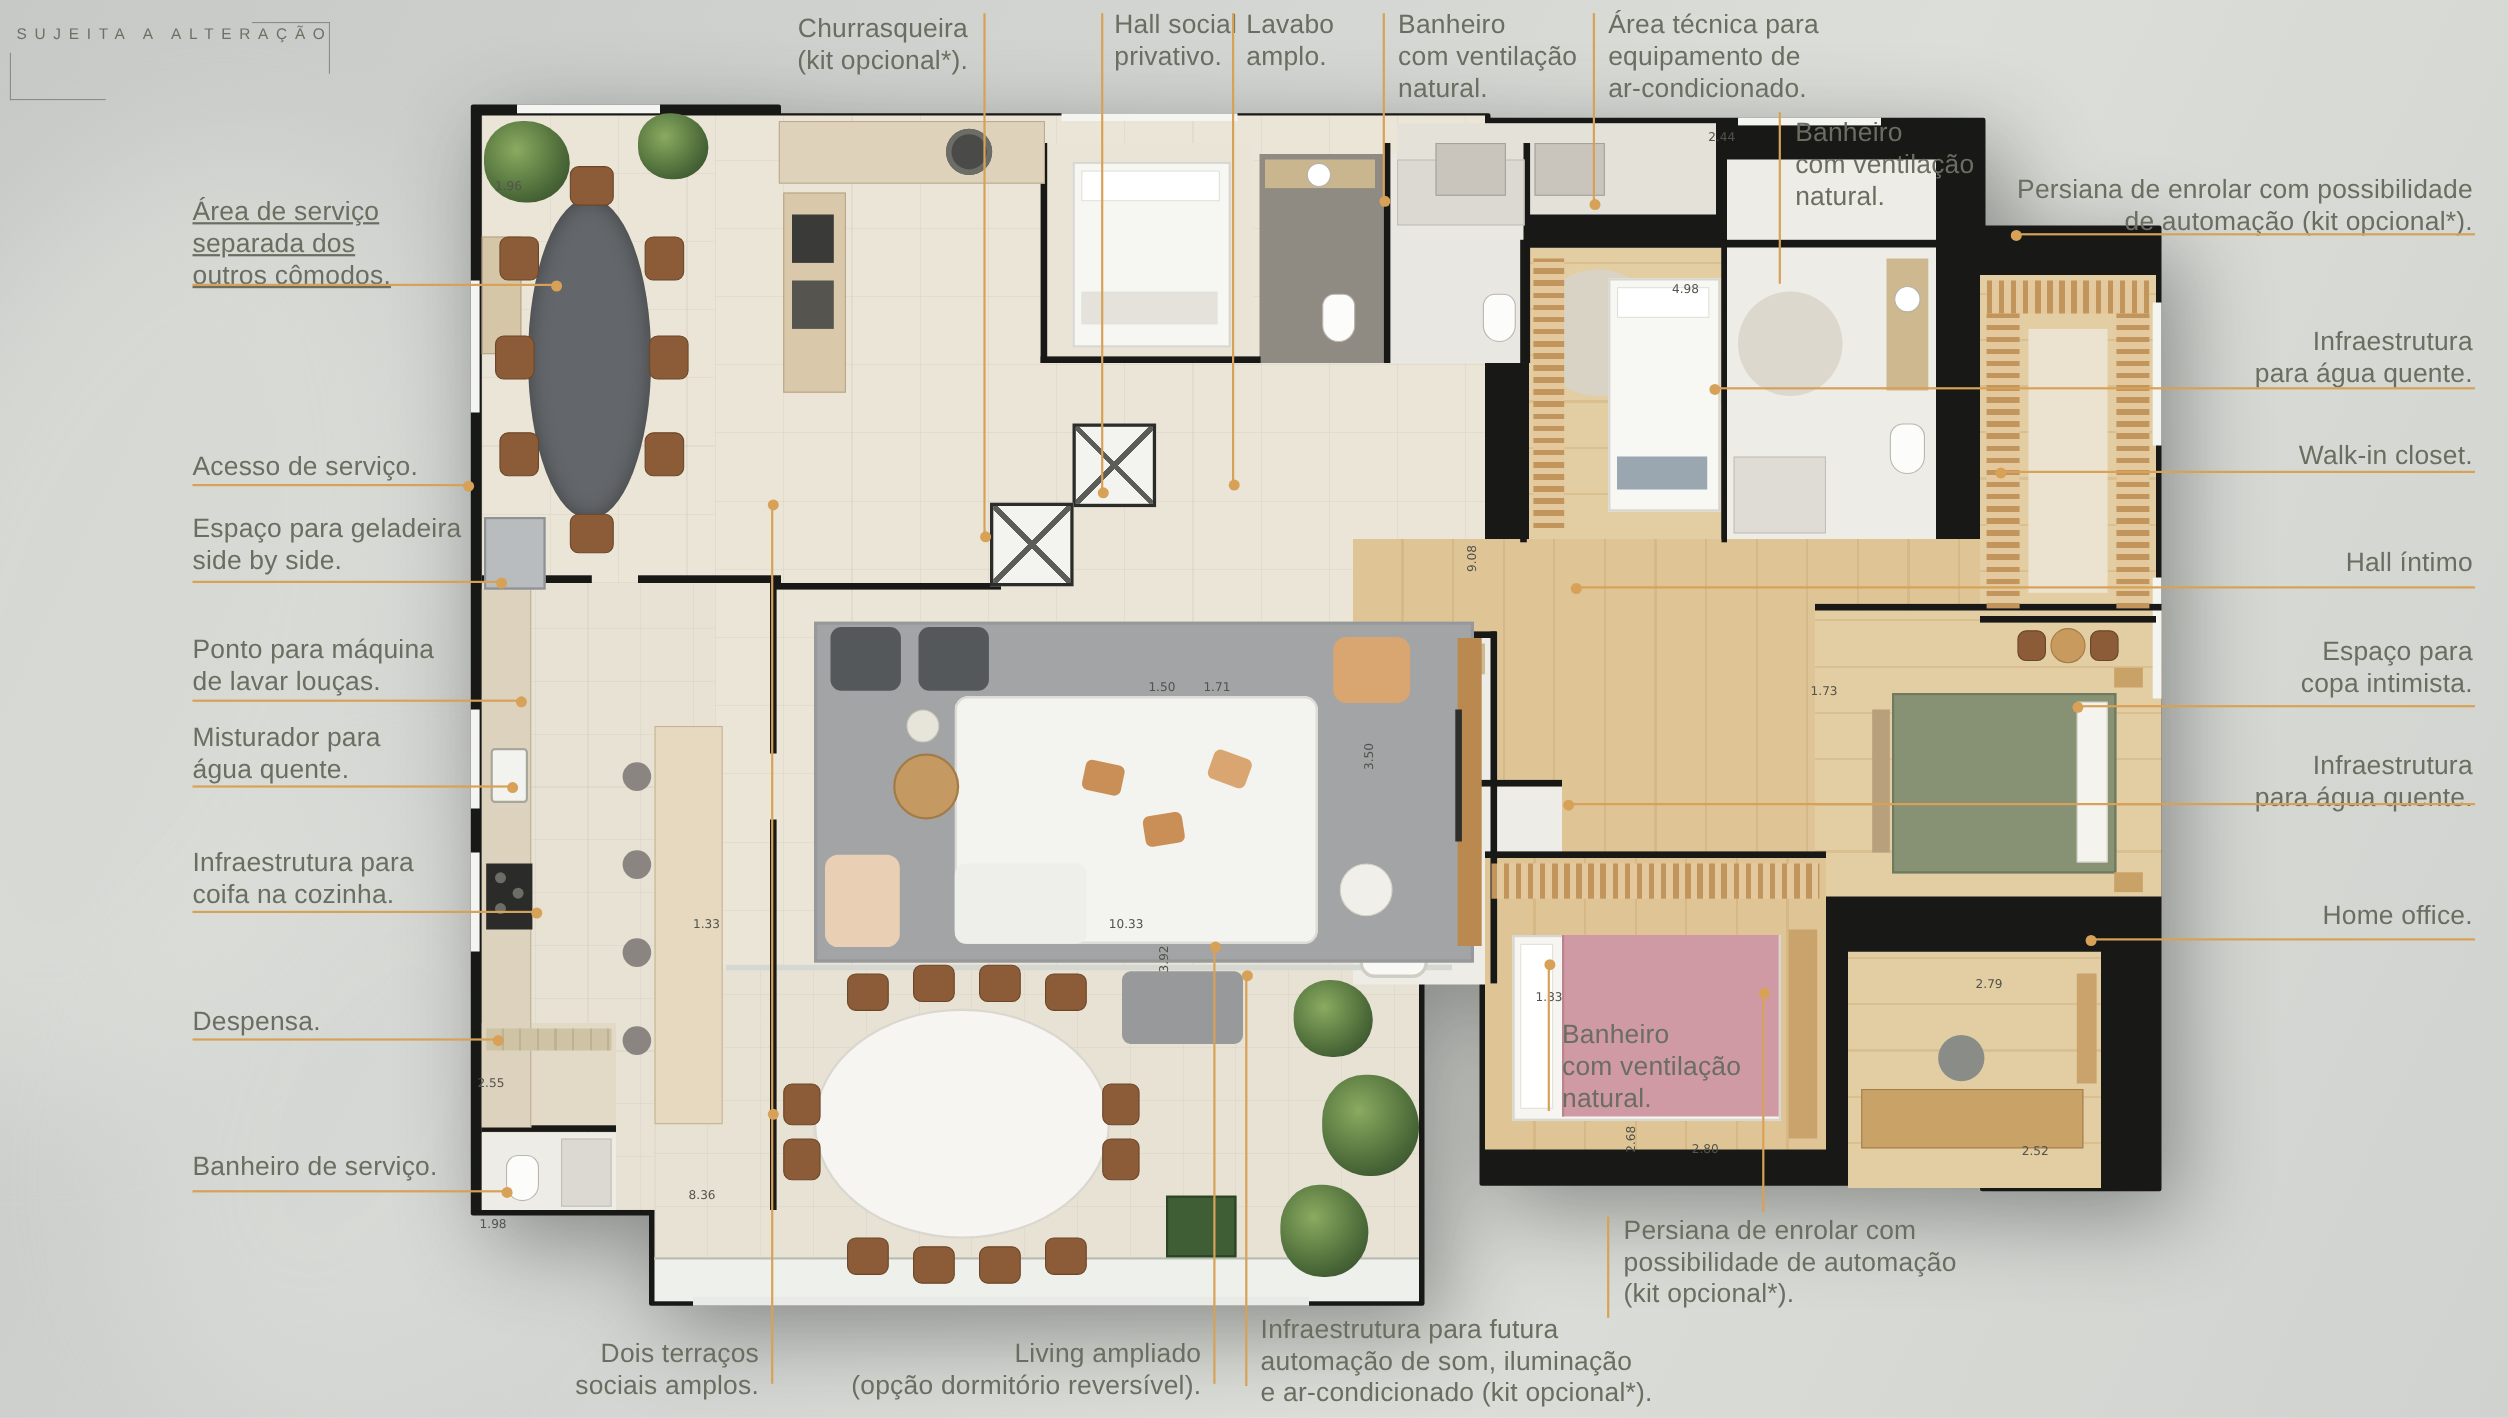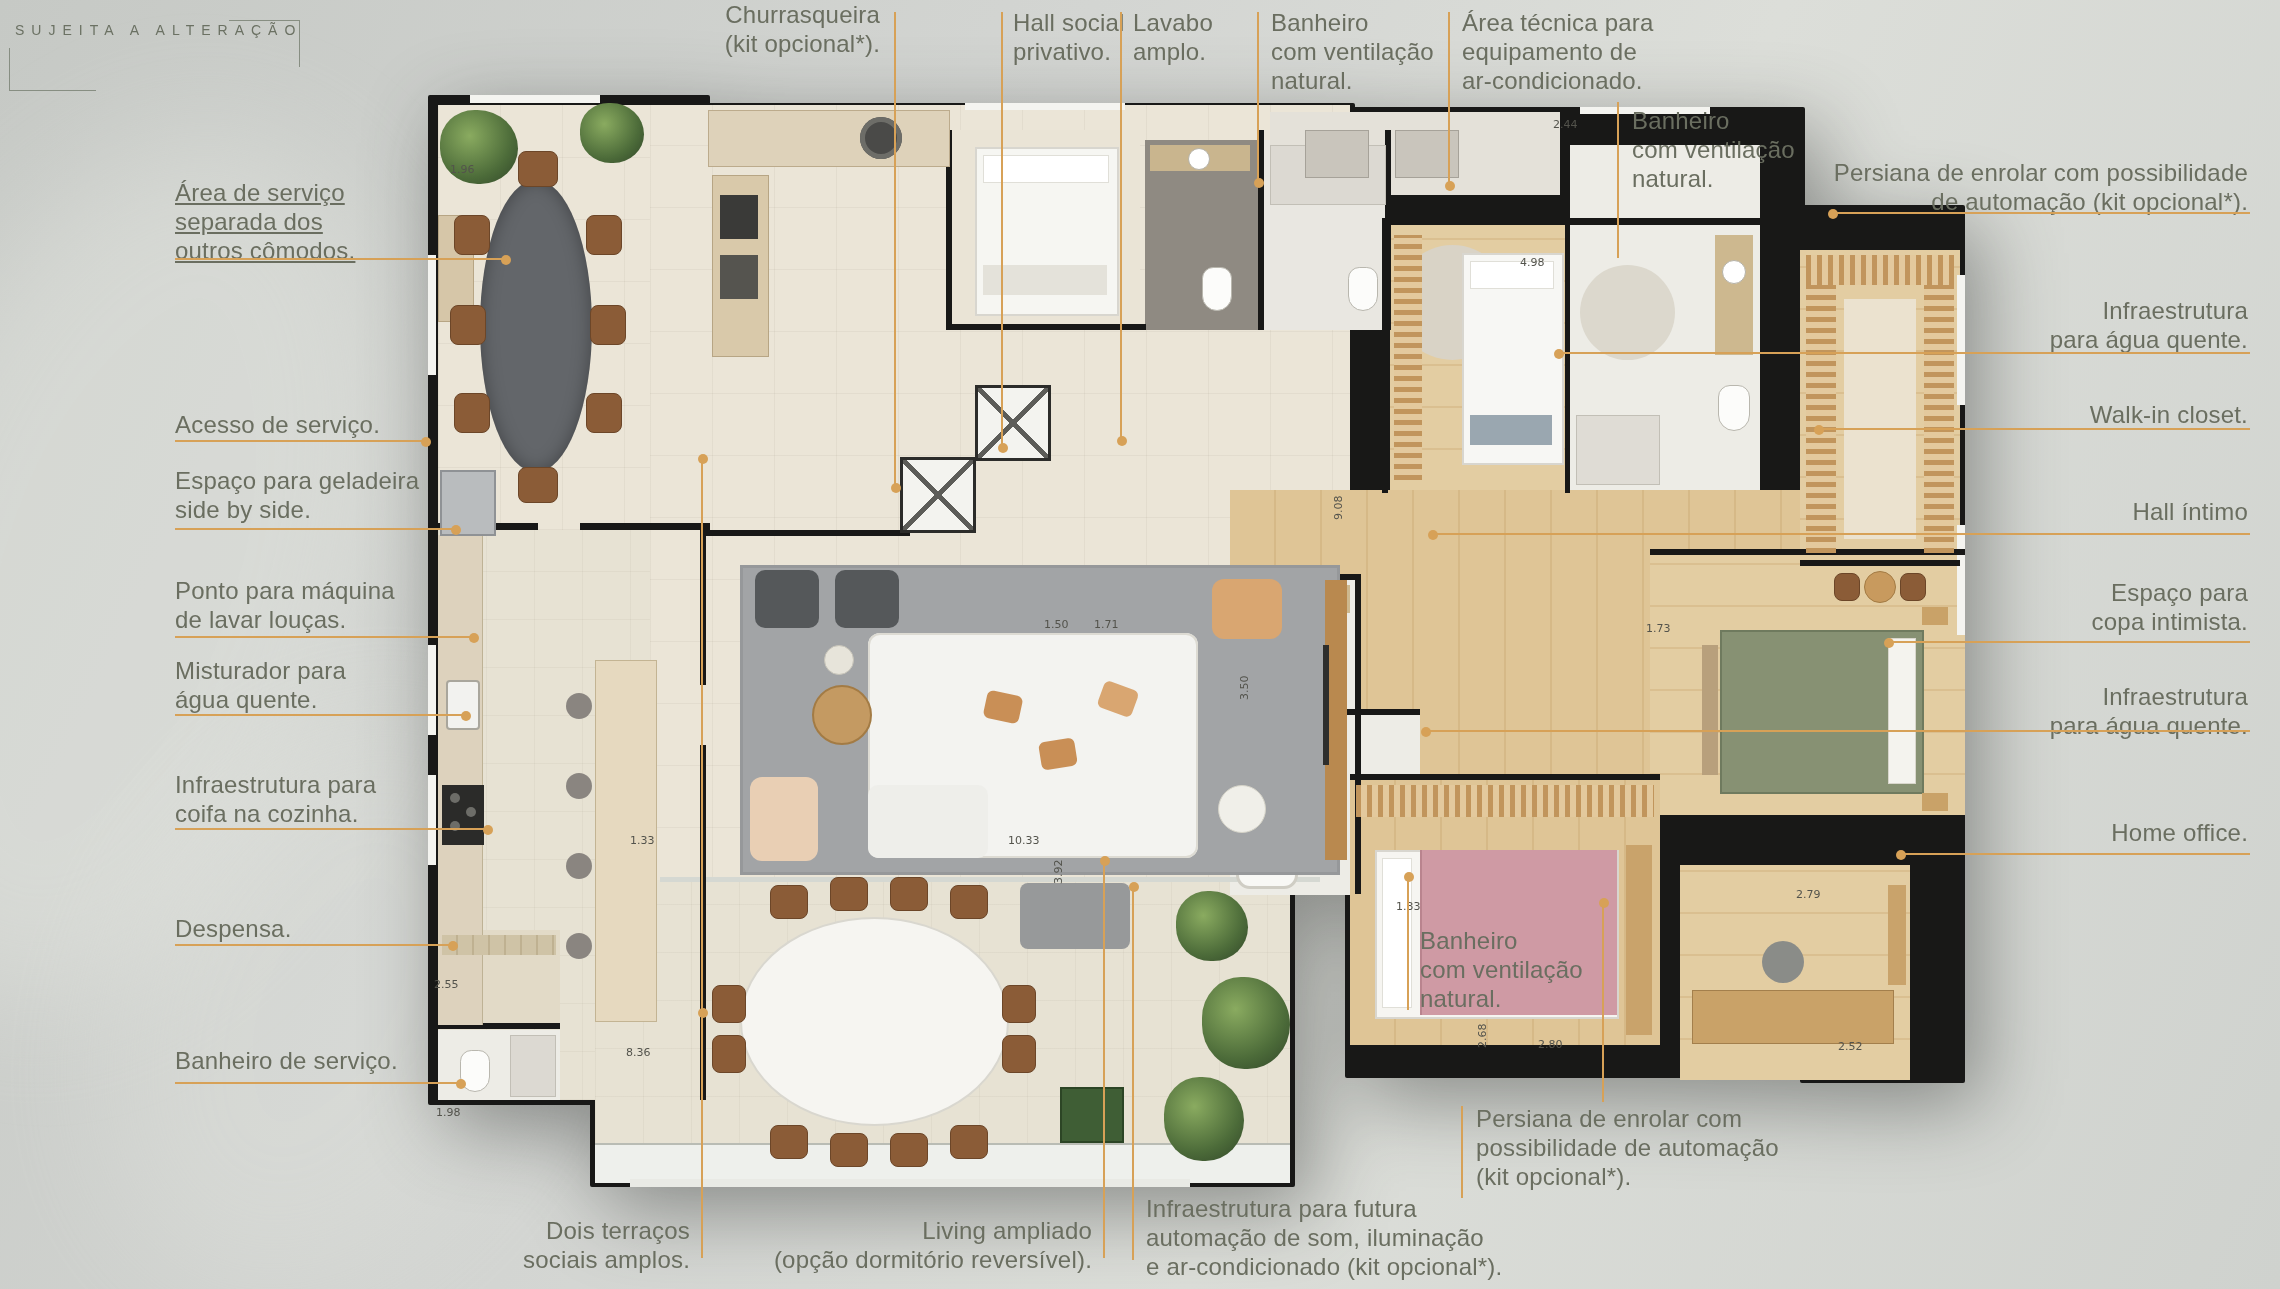--- a/index.html
+++ b/index.html
@@ -262,26 +262,26 @@
     <span class="dim vv" style="left: 1332px; top: 520px;">9.08</span>
     <span class="dim vv" style="left: 1238px; top: 700px;">3.50</span>
     <span class="dim" style="left: 1396px; top: 900px;">1.33</span>
     <span class="dim" style="left: 1538px; top: 1038px;">2.80</span>
     <span class="dim" style="left: 1796px; top: 888px;">2.79</span>
     <span class="dim" style="left: 1838px; top: 1040px;">2.52</span>
     <span class="dim vv" style="left: 1476px; top: 1048px;">2.68</span>
     <span class="dim" style="left: 630px; top: 834px;">1.33</span>
     <span class="dim" style="left: 1008px; top: 834px;">10.33</span>
     <span class="dim vv" style="left: 1052px; top: 884px;">3.92</span>
-    <span class="dim" style="left: 626px; top: 1046px;">8.36</span>
+    <span class="dim" style="left: 626px; top: 1080px;">8.36</span>
     <span class="dim" style="left: 434px; top: 978px;">2.55</span>
     <span class="dim" style="left: 436px; top: 1106px;">1.98</span>
   </div>
 
-<div class="co r" style="right:1400px;top:0;">Churrasqueira
+<div class="co r" style="right:1400px;top:12px;">Churrasqueira
 (kit opcional*).</div>
 <div class="ld v" style="left:894px;top:12px;height:475px;"></div>
 <div class="dot" style="left:895px;top:487px;"></div>
 
 <div class="co" style="left:1013px;top:8px;">Hall social
 privativo.</div>
 <div class="ld v" style="left:1001px;top:12px;height:435px;"></div>
 <div class="dot" style="left:1002px;top:447px;"></div>
 
 <div class="co" style="left:1133px;top:8px;">Lavabo

